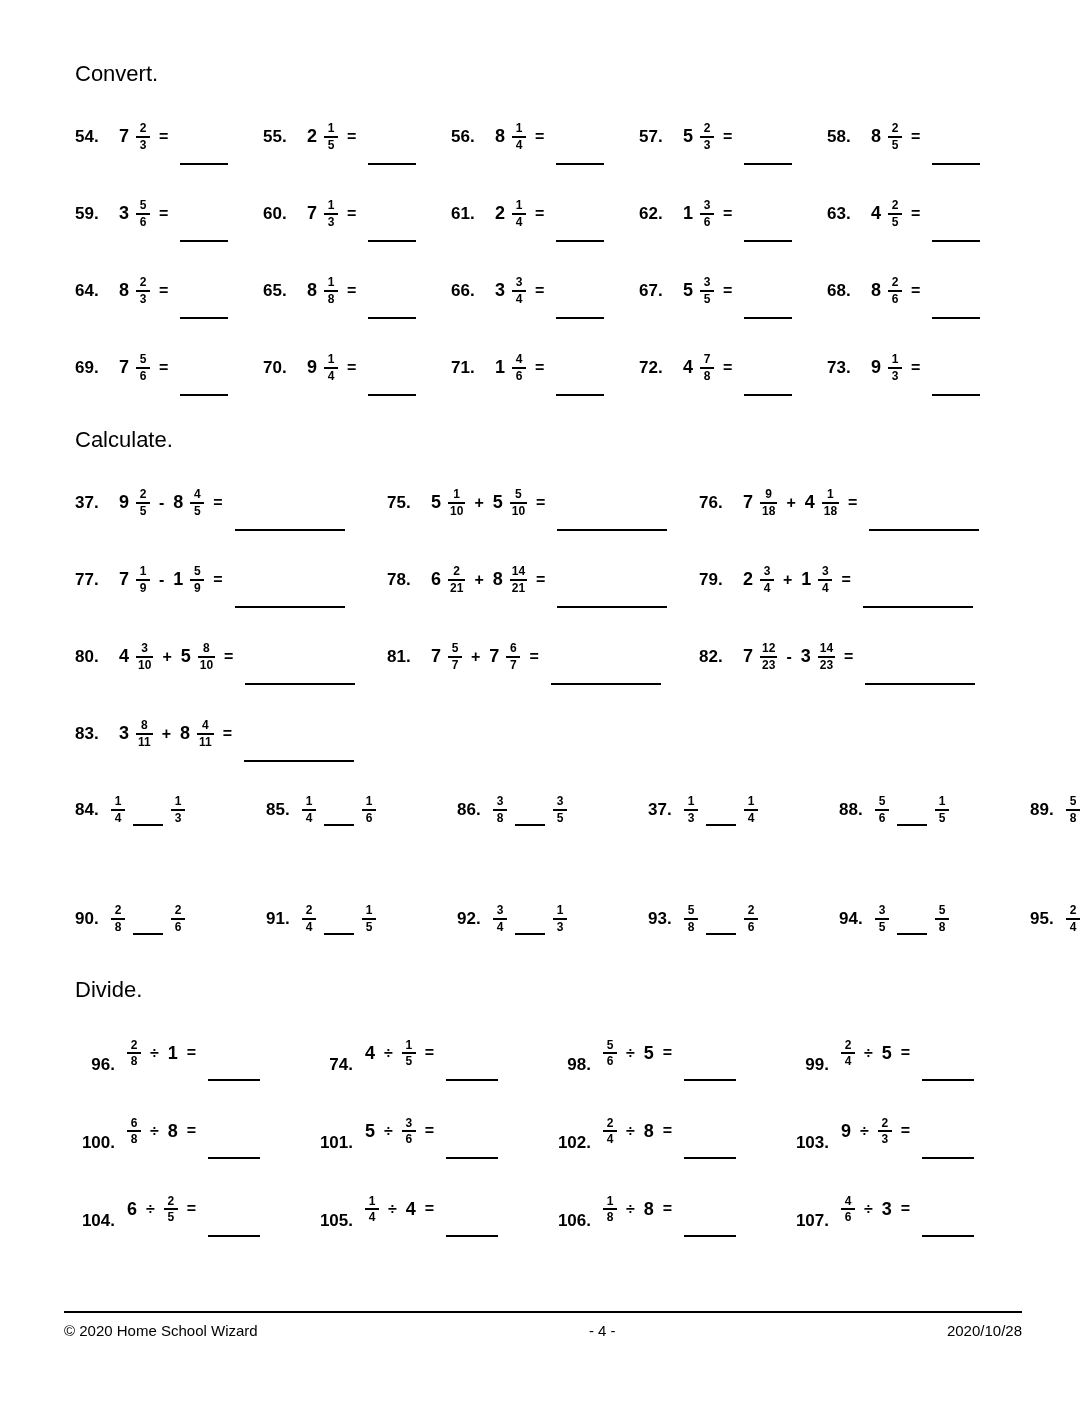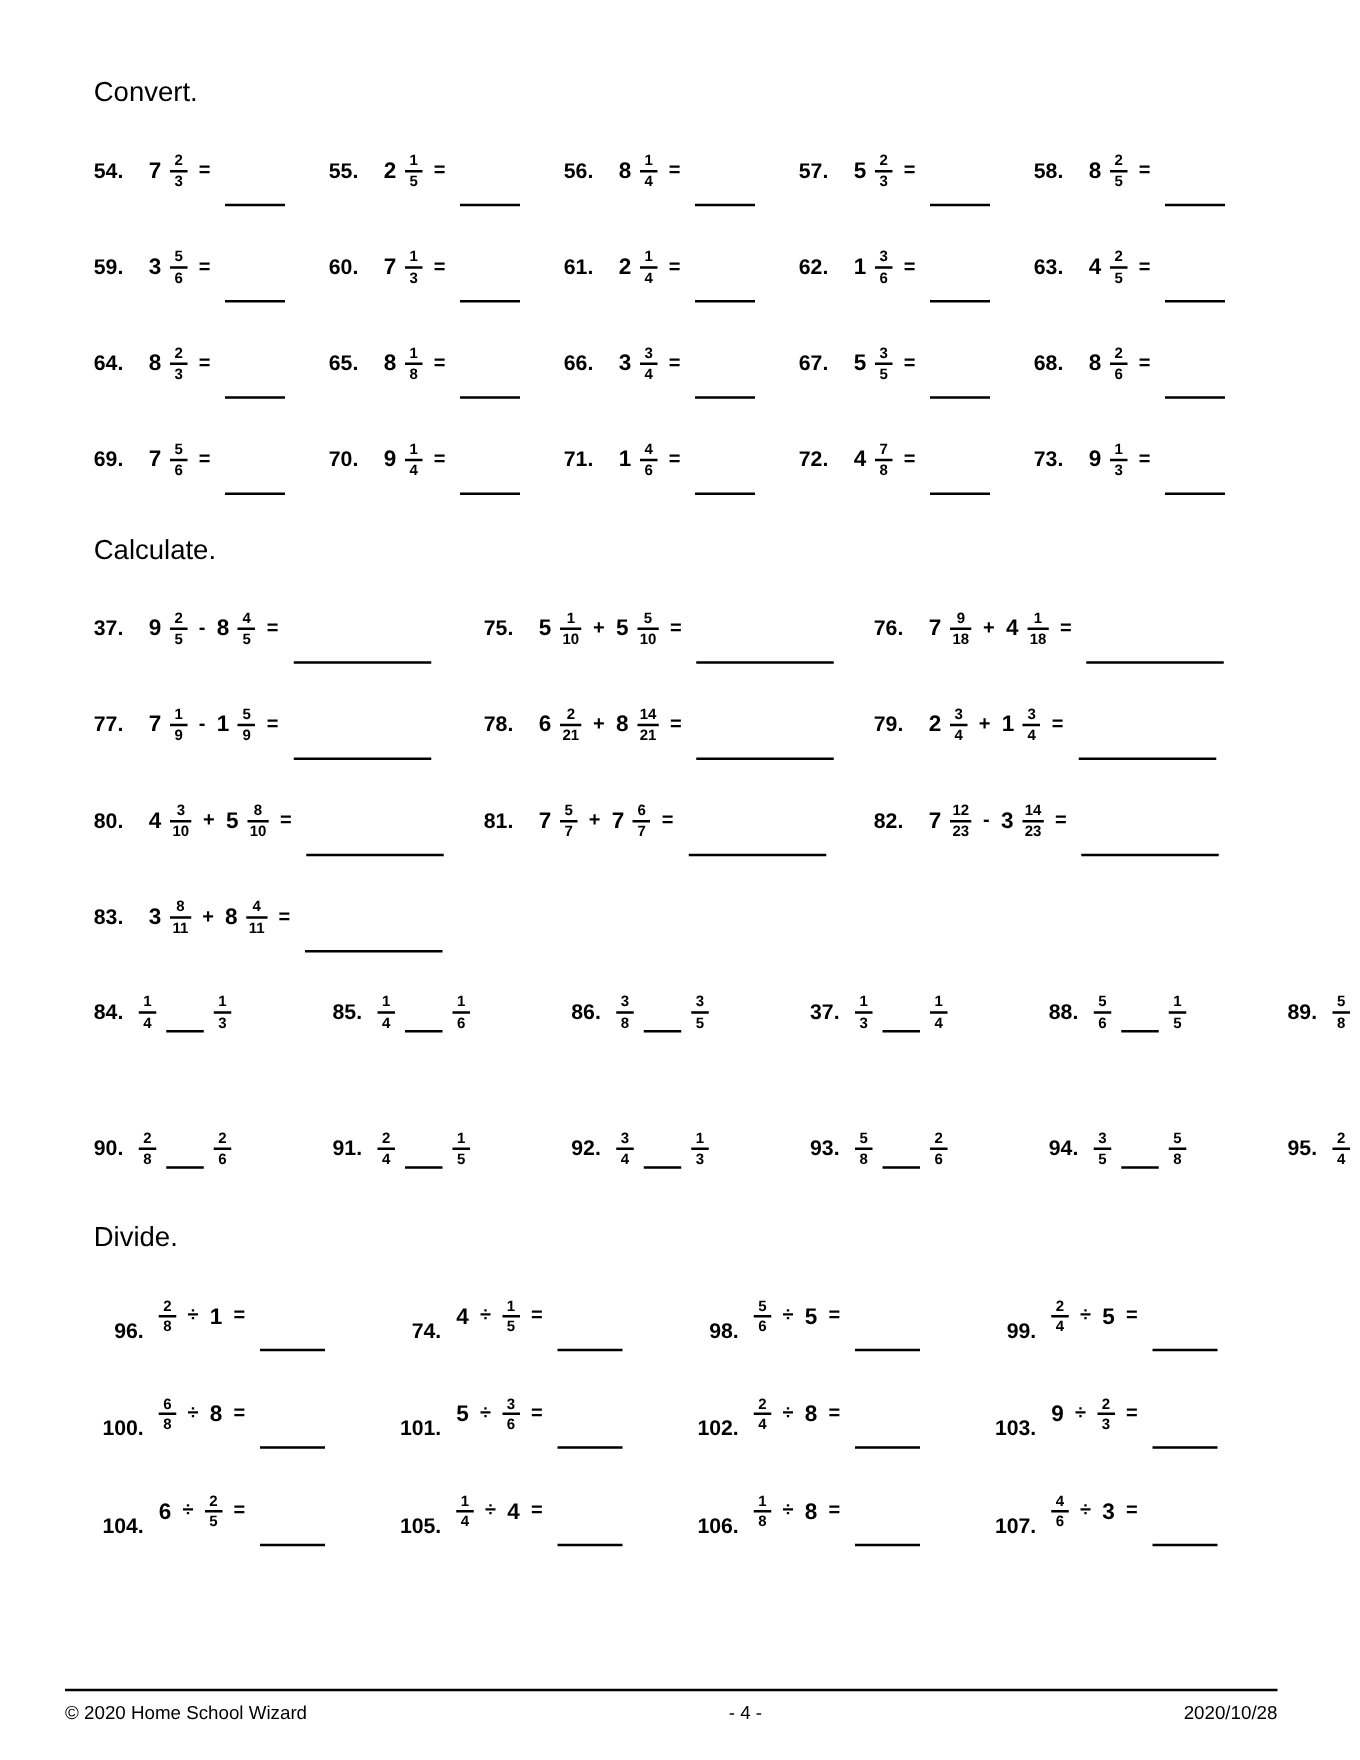--- a/index.html
+++ b/index.html
@@ -48,25 +48,24 @@
   }
   .blank.short { width: 48px; }
   .blank.long  { width: 110px; }
   .blank.mid   { width: 52px; }
   .gap {
     display: inline-block; width: 30px; height: 0;
     border-bottom: 2px solid #000;
     position: relative; top: 15px; margin: 0 8px;
   }
   .footer {
-    position: absolute; left: 52px; right: 66px; top: 1311px;
+    position: absolute; left: 64px; right: 66px; top: 1311px;
     border-top: 2px solid #000; padding-top: 9px;
     display: flex; justify-content: space-between;
     font-size: 15px;
-    margin-top: 40px;
   }
 </style>
 </head>
 <body>
 
 <div class="page">
 
   <h2 class="sec-title">Convert.</h2>
   <div class="grid convert" id="convert-grid">
       <div class="prob">

